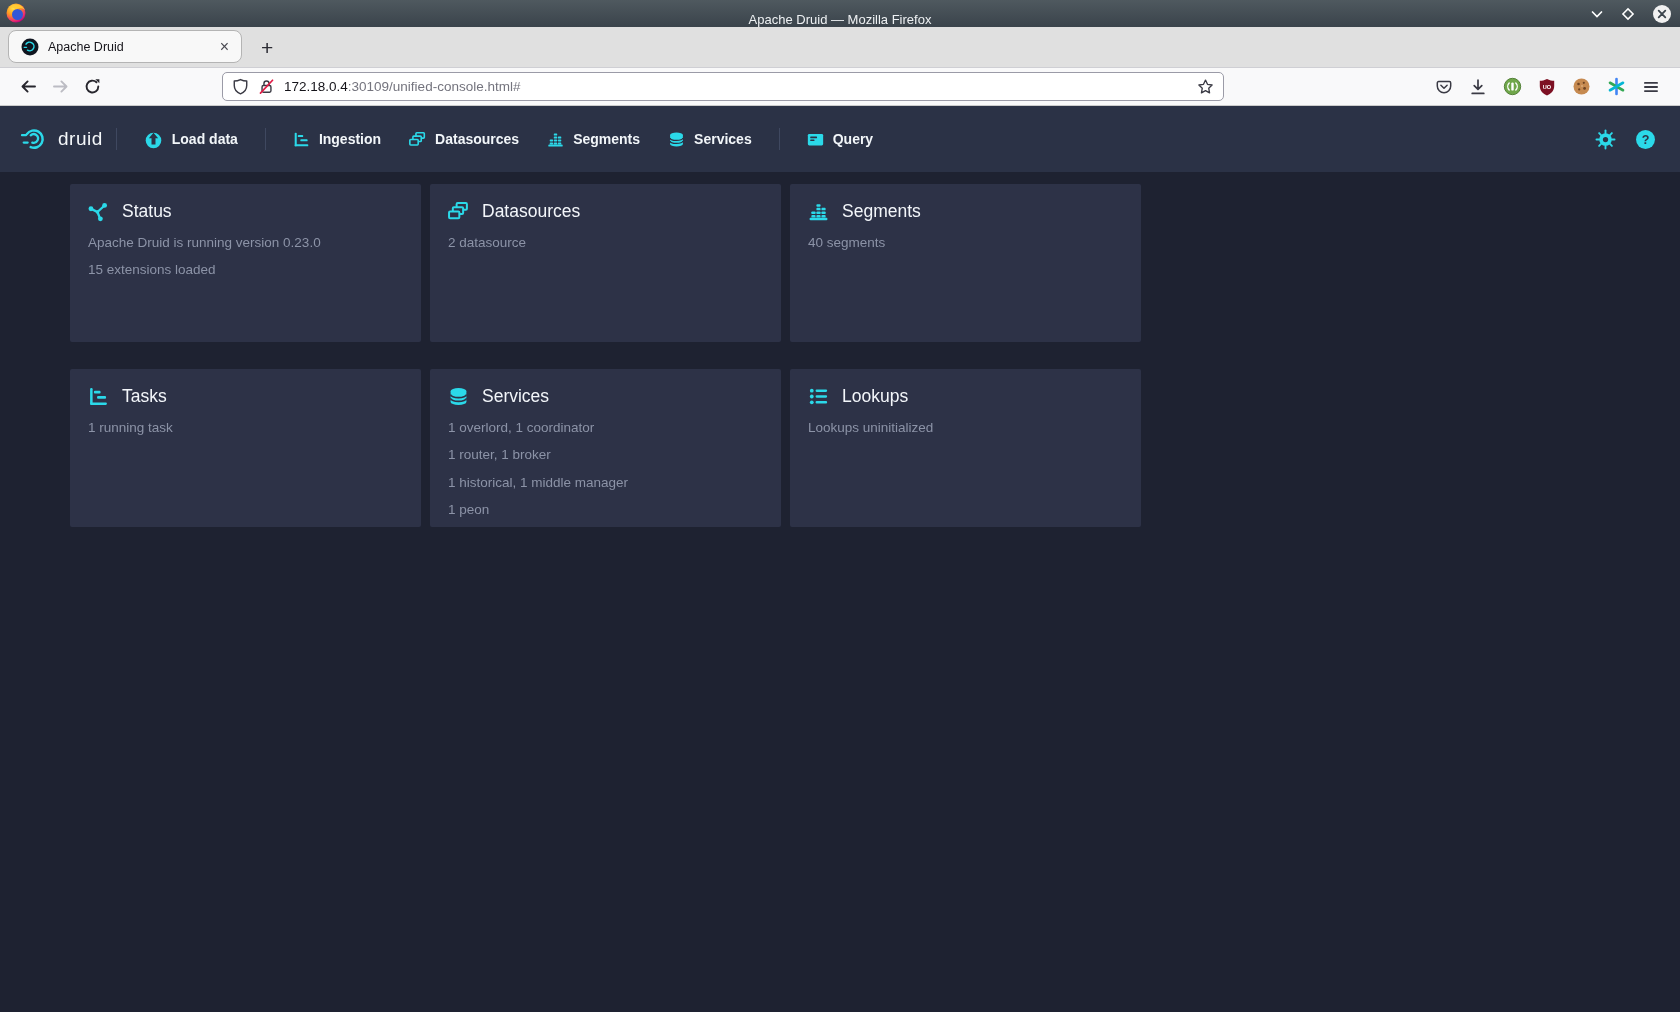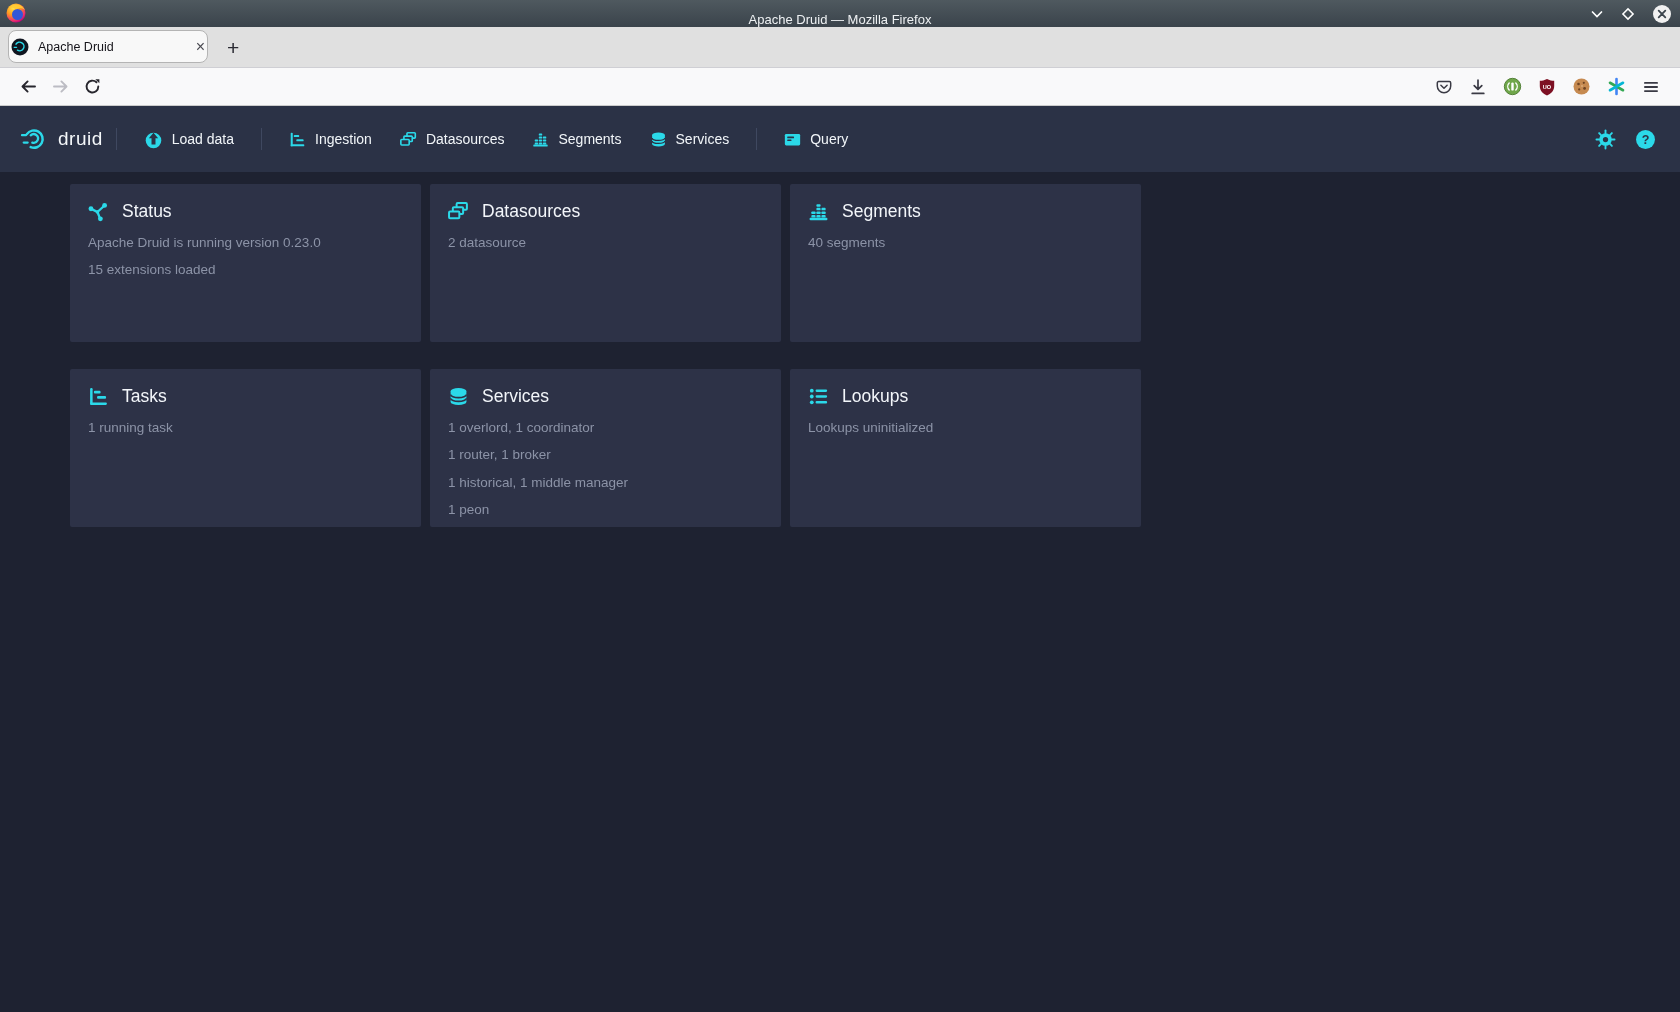--- a/index.html
+++ b/index.html
@@ -9,22 +9,22 @@
   
   .titlebar { height:27px; background:linear-gradient(#4f595f,#3a434b); position:relative;
               display:flex; align-items:flex-end; justify-content:center; }
   .title-text { color:#eef1f3; font-size:13px; }
   .fx-logo { position:absolute; left:5px; top:2px; }
   .win-controls { position:absolute; right:8px; top:0; height:27px; display:flex; align-items:center; gap:17px; }
 
   
   .tabbar { height:41px; background:#e0e0e0; display:flex; align-items:flex-end; padding-left:8px;
             border-bottom:1px solid #cfcfd4; }
-  .tab { width:200px; height:33px; margin-bottom:4px; background:#f8f8f8; border:1px solid #b4b4b4;
-         border-radius:8px; display:flex; align-items:center; gap:9px; padding:0 2px; }
+  .tab { width:234px; height:33px; margin-bottom:4px; background:#f8f8f8; border:1px solid #b4b4b4;
+         border-radius:8px; display:flex; align-items:center; gap:9px; padding:0 12px; }
   .tab-title { flex:1; font-size:12.5px; color:#15141a; white-space:nowrap; overflow:hidden; }
   .tab-close { color:#4a4a52; font-size:16px; line-height:1; cursor:default; }
   .newtab-btn { font-size:21px; color:#2b2b33; margin:0 0 9px 19px; line-height:1; }
 
   
   .toolbar { height:38px; background:#f9f9fa; border-bottom:1px solid #cccccc;
              display:flex; align-items:center; padding:0 12px; }
   .tb-btn { width:32px; height:30px; display:flex; align-items:center; justify-content:center; }
   .urlbar { margin-left:114px; width:1002px; height:29px; background:#ffffff; border:1px solid #9b9ba7;
             border-radius:5px; display:flex; align-items:center; padding:0 9px; gap:9px; }
@@ -32,21 +32,21 @@
   .url-host { color:#15141a; }
   .url-rest { color:#74747e; }
   .url-star { margin-left:auto; display:flex; align-items:center; }
   .ext-icons { margin-left:auto; display:flex; align-items:center; gap:16px; margin-right:8px; }
 
   
   .druid-header { height:66px; background:#2b3246; display:flex; align-items:center; padding:0 20px; }
   .brand { display:flex; align-items:center; gap:8px; }
   .brand-text { color:#f5f8fa; font-size:19px; letter-spacing:.5px; }
   .hdr-divider { width:1px; height:22px; background:#515b77; opacity:.55; margin:0 13px; }
-  .nav-item { display:flex; align-items:center; gap:9px; padding:0 14px; height:52px; color:#f2f6f9; font-size:14px; }
+  .nav-item { display:flex; align-items:center; gap:9px; padding:0 14px; height:52px; color:#f2f6f9; font-size:14px;font-weight:bold; }
   .hdr-right { margin-left:auto; display:flex; align-items:center; gap:19px; padding-right:4px; }
 
   
   .content { padding:12px 0 0 70px; }
   .card-row { display:flex; gap:9px; margin-bottom:27px; }
   .card { width:351px; height:158px; background:#2d3247; border-radius:2px; padding:17px 18px; }
   .card-head { display:flex; align-items:center; gap:13px; }
   .card-title { color:#f3f6fa; font-size:17.5px; font-weight:500; }
   .card-line { color:#8c93a7; font-size:13.5px; margin-top:12.5px; }
   .card-line:first-of-type { margin-top:15px; }
@@ -119,20 +119,40 @@
         <path d="M3 9.5 H15 M10.4 4.4 L15.5 9.5 L10.4 14.6" stroke="#bcbcc3" stroke-width="1.9" fill="none" stroke-linecap="round" stroke-linejoin="round"></path>
       </svg>
   </span>
   <span class="tb-btn">
     <svg width="19" height="19" viewBox="0 0 19 19">
       <path d="M15.3 9.5 a5.9 5.9 0 1 1 -1.8 -4.2" stroke="#27262d" stroke-width="1.9" fill="none" stroke-linecap="round"></path>
       <path d="M12.4 2.2 h4 v4 z" fill="#27262d"></path>
     </svg>
   </span>
 
+  <div class="urlbar">
+    <span>
+      <svg width="17" height="17" viewBox="0 0 18 18">
+          <path d="M9 1.6 C11.4 2.8 13.6 3.2 15.6 3.2 V8 c0 4.4 -2.9 7.3 -6.6 8.8 C5.3 15.3 2.4 12.4 2.4 8 V3.2 C4.4 3.2 6.6 2.8 9 1.6 z" stroke="#3a3a44" stroke-width="1.5" fill="none" stroke-linejoin="round"></path>
+        </svg>
+    </span>
+    <span>
+      <svg width="17" height="17" viewBox="0 0 18 18">
+        <path d="M6.3 8 V5.8 a2.7 2.7 0 0 1 5.4 0 V8" stroke="#3a3a44" stroke-width="1.5" fill="none"></path>
+        <rect x="4.3" y="8" width="9.4" height="7" rx="1.4" stroke="#3a3a44" stroke-width="1.5" fill="none"></rect>
+        <line x1="2.6" y1="16" x2="15.4" y2="2.4" stroke="#e11d48" stroke-width="1.8" stroke-linecap="round"></line>
+      </svg>
+    </span>
+    <span class="url-text"><span class="url-host">172.18.0.4</span><span class="url-rest">:30109/unified-console.html#</span></span>
+    <span class="url-star">
+      <svg width="17" height="17" viewBox="0 0 18 18">
+          <path d="M9 2.2 L11.1 6.7 16 7.4 12.4 10.8 13.3 15.7 9 13.3 4.7 15.7 5.6 10.8 2 7.4 6.9 6.7 Z" stroke="#3a3a44" stroke-width="1.4" fill="none" stroke-linejoin="round"></path>
+        </svg>
+    </span>
+  </div>
 
   <span class="ext-icons">
     <span>
       <svg width="18" height="18" viewBox="0 0 18 18">
         <path d="M3.6 3.6 h10.8 a1.3 1.3 0 0 1 1.3 1.3 v3.2 a6.7 6.7 0 0 1 -13.4 0 V4.9 a1.3 1.3 0 0 1 1.3 -1.3 z" stroke="#3a3a44" stroke-width="1.5" fill="none"></path>
         <path d="M5.9 7.3 L9 10.3 L12.1 7.3" stroke="#3a3a44" stroke-width="1.5" fill="none" stroke-linecap="round" stroke-linejoin="round"></path>
       </svg>
     </span>
     <span>
       <svg width="18" height="18" viewBox="0 0 18 18">

